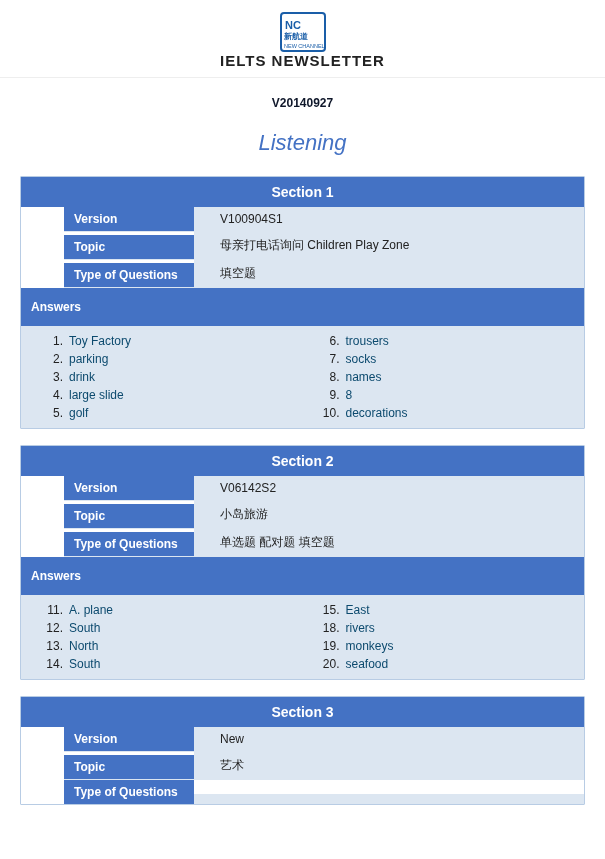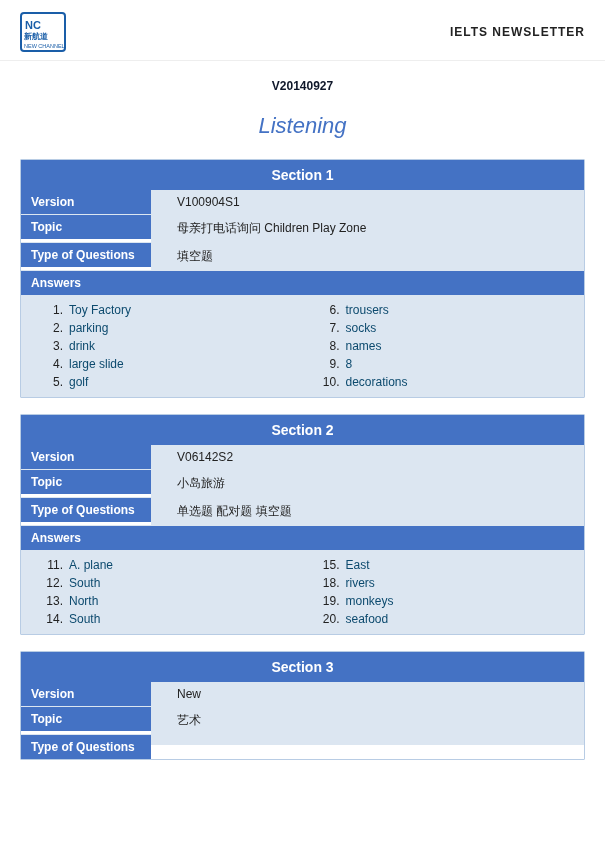--- a/index.html
+++ b/index.html
@@ -10,35 +10,36 @@
       min-height: 859px;
       position: relative;
     }
 
     .header {
       display: flex;
       justify-content: space-between;
       align-items: center;
       padding: 12px 20px 8px 20px;
       border-bottom: 1px solid #eee;
+      flex-direction: column;
     }
 
     .logo-area {
       display: flex;
       align-items: center;
       gap: 6px;
     }
 
     .logo-icon {
       width: 46px;
       height: 40px;
     }
 
     .header-right {
-      font-size: 12px;
+      font-size: 15px;
       font-weight: bold;
       color: #222;
       letter-spacing: 1px;
     }
 
     .page-title-area {
       text-align: center;
       padding: 18px 0 10px 0;
     }
 
@@ -71,22 +72,23 @@
       background: #4472c4;
       color: #fff;
       text-align: center;
       padding: 7px 0;
       font-size: 14px;
       font-weight: bold;
     }
 
     .info-row {
       display: flex;
-      align-items: flex-start;
+      align-items: flex-end;
       border-bottom: 1px solid #dce6f1;
+      margin-left: 43px;
     }
 
     .info-row:last-child {
       border-bottom: none;
     }
 
     .info-label {
       background: #4472c4;
       color: #fff;
       font-size: 12px;
@@ -105,21 +107,21 @@
       flex: 1;
       display: flex;
       align-items: center;
     }
 
     .answers-label {
       background: #4472c4;
       color: #fff;
       font-size: 12px;
       font-weight: bold;
-      padding: 5px 10px;
+      padding: 12px 10px;
       display: block;
     }
 
     .answers-body {
       background: #dce6f1;
       padding: 6px 10px 6px 20px;
       columns: 2;
       column-gap: 20px;
     }
 

